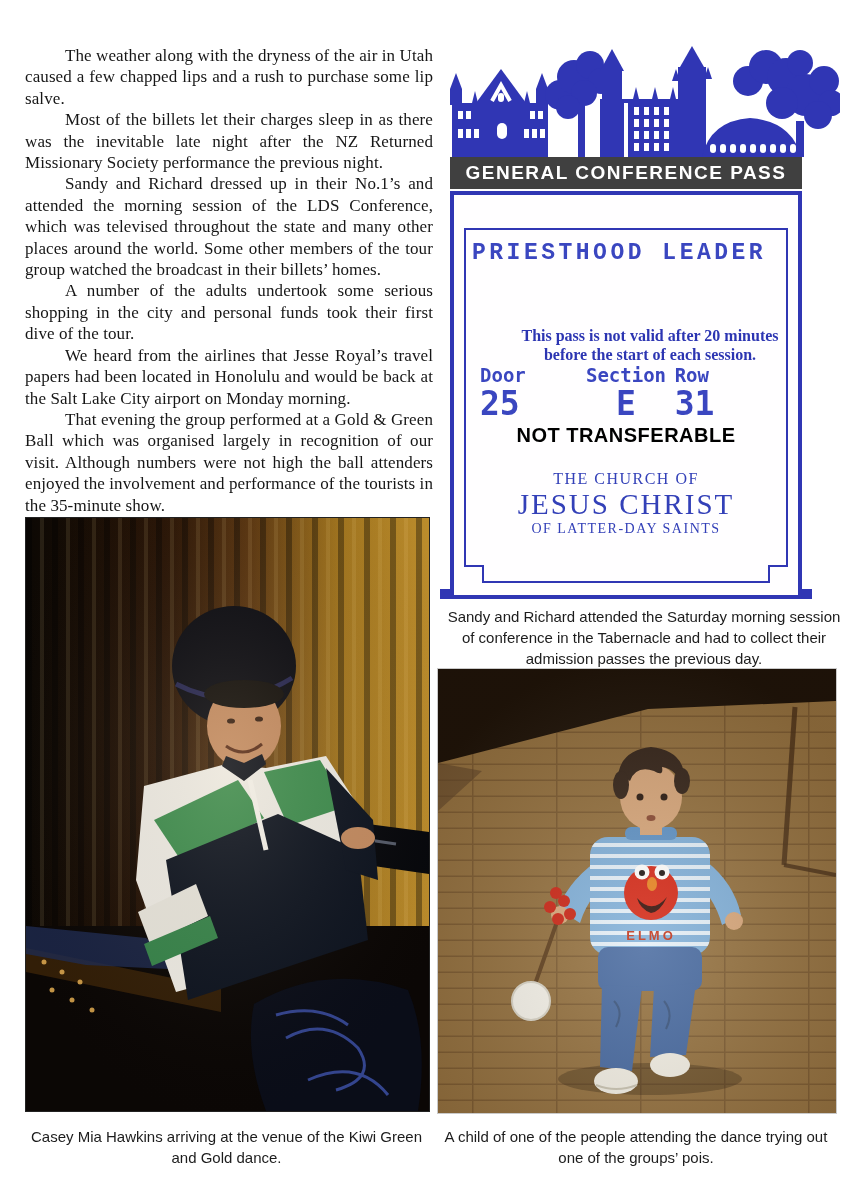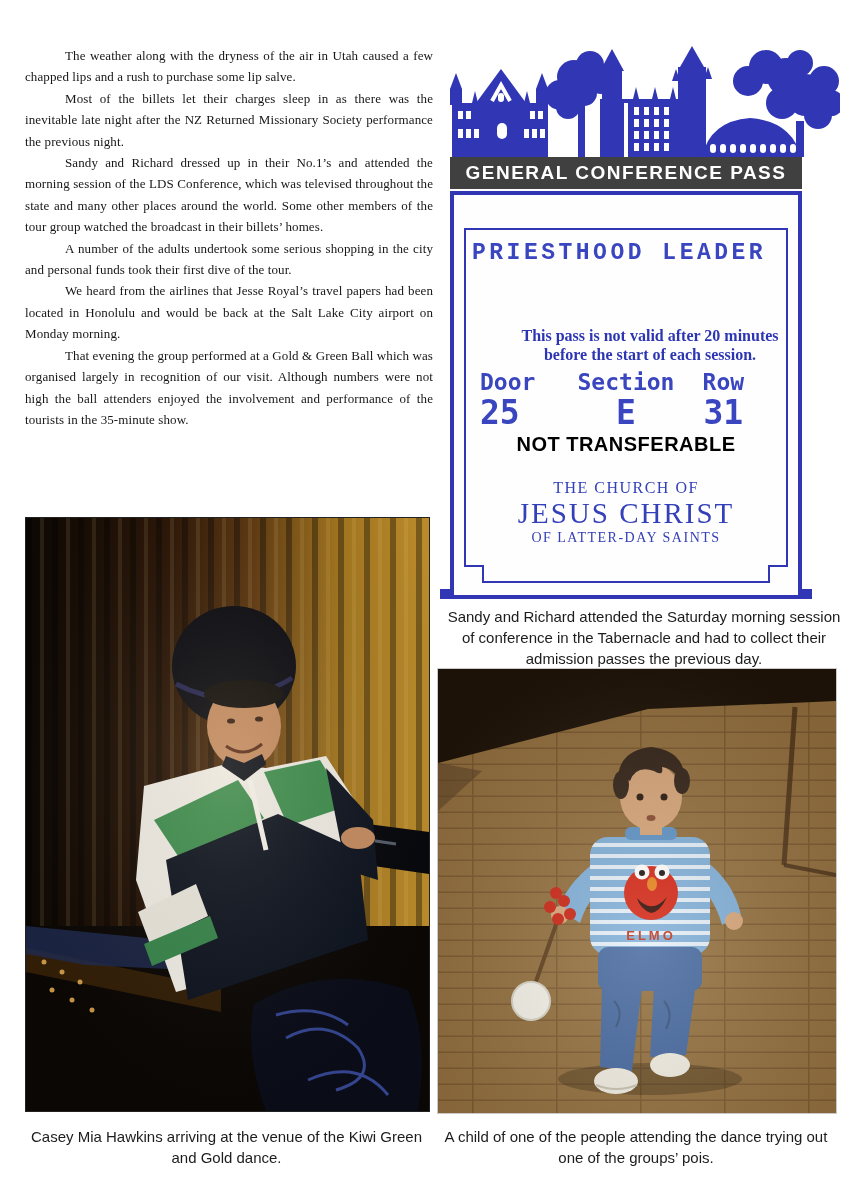--- a/index.html
+++ b/index.html
@@ -4,21 +4,21 @@
 <style>
   html,body{margin:0;padding:0;background:#e8e8e8;}
   .page{
     position:relative;width:848px;height:1200px;background:#ffffff;
     margin:0 auto;overflow:hidden;
     font-family:"Liberation Serif",serif;color:#161616;
   }
   
   .article{position:absolute;left:25px;top:45px;width:408px;}
   .article p{
-    margin:0;font-size:13px;line-height:21.4px;text-align:justify;
+    margin:0;font-size:17px;line-height:21.4px;text-align:justify;
     text-indent:40px;letter-spacing:.1px;
   }
   
   .pass{position:absolute;left:450px;top:45px;width:352px;}
   .skyline{position:absolute;top:0;left:0;width:390px;height:112px;display:block;}
   .band{
     position:absolute;top:112px;left:0;width:352px;height:32px;background:#404040;
     display:flex;align-items:center;justify-content:center;
   }
   .band span{
@@ -42,22 +42,22 @@
     font-family:"Liberation Mono",monospace;font-size:23px;font-weight:bold;letter-spacing:3.5px;
     white-space:nowrap;
   }
   .validity{
     margin-top:60px;text-align:center;color:#2c35b2;
     font-family:"Liberation Serif",serif;font-weight:bold;font-size:16px;line-height:19px;padding-left:48px;
   }
   .seatrow{display:flex;padding:0 14px;color:#3a46c0;font-family:"DejaVu Sans Mono",monospace;}
   .seatrow .c{flex:1;}
   .seatrow .c.mid{text-align:center;}
-  .seatrow .c.end{text-align:center;}
-  .labels{margin-top:5px;font-size:23px;font-weight:bold;}
+  .seatrow .c.end{text-align:left;}
+  .labels{font-size:19px;font-weight:bold;}
   .values{font-size:33px;font-weight:bold;line-height:36px;}
   .transfer{
     margin-top:2px;text-align:center;color:#000000;
     font-family:"Liberation Sans",sans-serif;font-weight:bold;font-size:20px;letter-spacing:.5px;
   }
   .church{margin-top:23px;text-align:center;color:#3340b8;font-family:"Liberation Serif",serif;}
   .church .c1{font-size:16px;letter-spacing:1.5px;}
   .church .c2{font-size:29px;letter-spacing:2px;line-height:33px;}
   .church .c3{font-size:14px;letter-spacing:1.5px;}
   .notch{position:absolute;width:18px;height:16px;background:#fffeff;}

